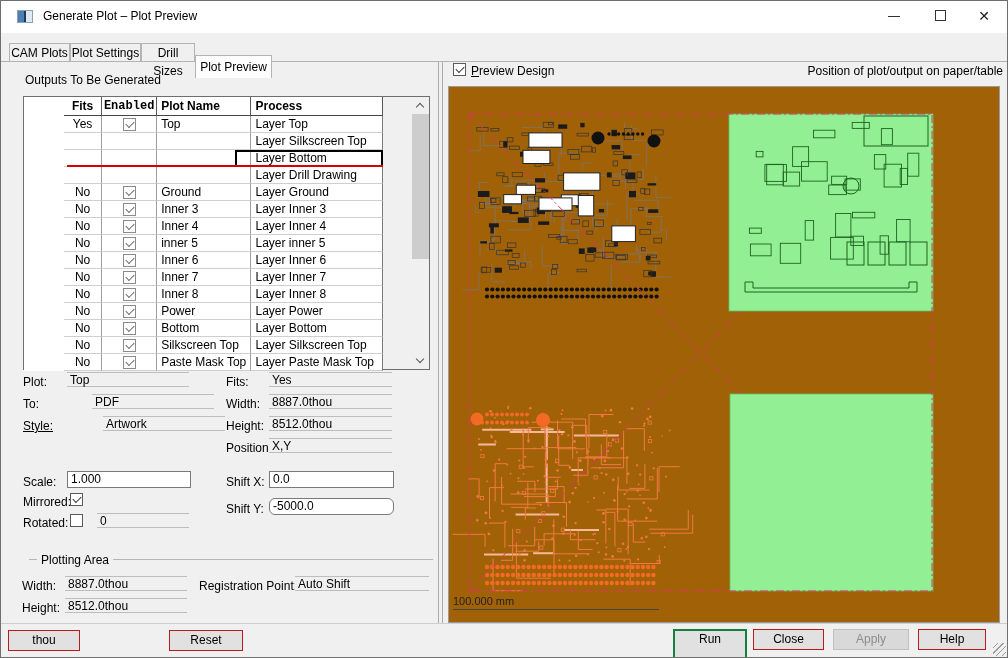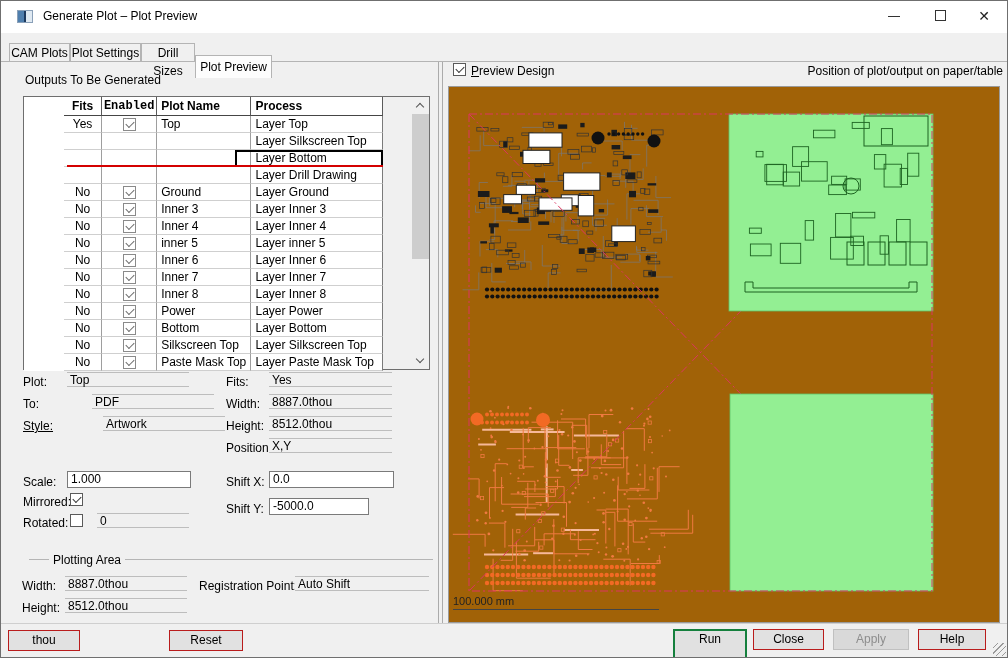--- a/index.html
+++ b/index.html
@@ -50,21 +50,21 @@
   
   .ufield { position:absolute; height:15px; border-top:1px solid #bdbdbd; border-bottom:1px solid #bdbdbd; line-height:14px; padding-left:3px; background:#f0f0f0; white-space:nowrap; }
   .bfield { position:absolute; height:17px; border:1px solid #7a7a7a; background:#fff; line-height:15px; padding-left:3px; white-space:nowrap; }
   .cb { position:absolute; width:13px; height:13px; border:1px solid #5a5a5a; background:#fff; }
   .cb.checked::after { content:""; position:absolute; left:2px; top:2px; width:7px; height:4px; border-left:1.7px solid #353535; border-bottom:1.7px solid #353535; transform:rotate(-45deg); }
   .cb.gray { border-color:#8a8a8a; }
   .cb.gray.checked::after { border-color:#6c6c6c; }
 
   
   #pa-line { position:absolute; left:28px; top:558px; width:404px; height:1px; background:#b5b5b5; }
-  #pa-label { position:absolute; left:36px; top:552px; background:#f0f0f0; padding:0 4px;margin-left:12px; }
+  #pa-label { position:absolute; left:36px; top:552px; background:#f0f0f0; padding:0 4px; }
 
   
   .split { position:absolute; top:61px; width:1px; height:561px; background:#ababab; }
 
   
   #preview-box { position:absolute; left:447px; top:85px; width:552px; height:537px; background:#a16207; border:1px solid #9a9a9a; }
   #pos-caption { position:absolute; right:4px; top:63px; }
 
   
   #footer-sep { position:absolute; left:0; top:622px; width:1008px; height:1px; background:#cfcfcf; }
@@ -230,21 +230,21 @@
   <div class="bfield" style="left:66px;top:470px;width:124px;">1.000</div>
   <div class="lbl" style="left:22px;top:494px;">Mirrored:</div>
   <div class="cb checked" style="left:69px;top:492px;"></div>
   <div class="lbl" style="left:22px;top:515px;">Rotated:</div>
   <div class="cb" style="left:69px;top:513px;"></div>
   <div class="ufield" style="left:96px;top:512px;width:92px;">0</div>
 
   <div class="lbl" style="left:225px;top:474px;">Shift X:</div>
   <div class="bfield" style="left:268px;top:470px;width:125px;">0.0</div>
   <div class="lbl" style="left:225px;top:501px;">Shift Y:</div>
-  <div class="bfield" style="left:268px;top:497px;width:100px;">-5000.0</div>
+  <div class="bfield" style="left:268px;top:497px;width:125px;border-radius:6px;">-5000.0</div>
 
   <div id="pa-line"></div>
   <div id="pa-label">Plotting Area</div>
   <div class="lbl" style="left:21px;top:578px;">Width:</div>
   <div class="ufield" style="left:64px;top:575px;width:122px;">8887.0thou</div>
   <div class="lbl" style="left:21px;top:600px;">Height:</div>
   <div class="ufield" style="left:64px;top:597px;width:122px;">8512.0thou</div>
   <div class="lbl" style="left:198px;top:578px;">Registration Point:</div>
   <div class="ufield" style="left:294px;top:575px;width:134px;">Auto Shift</div>
 

